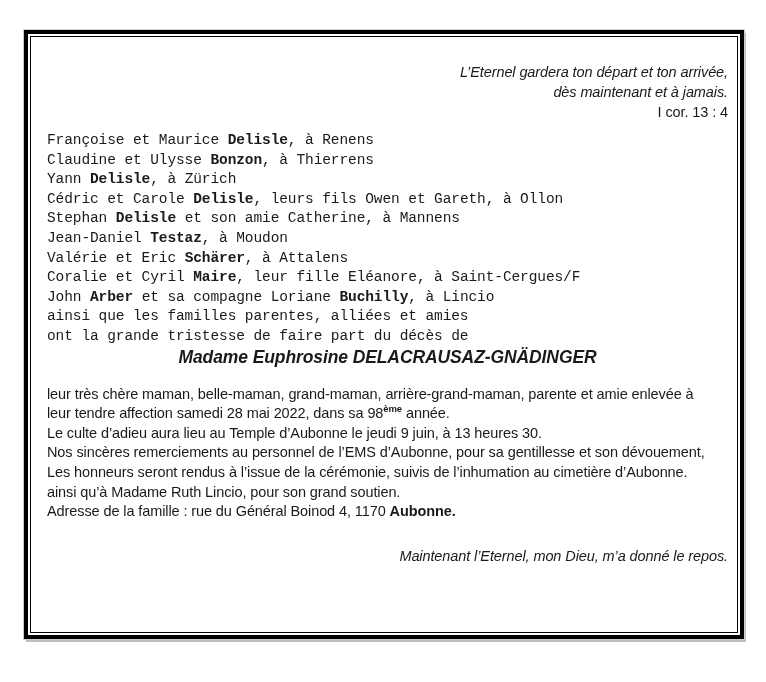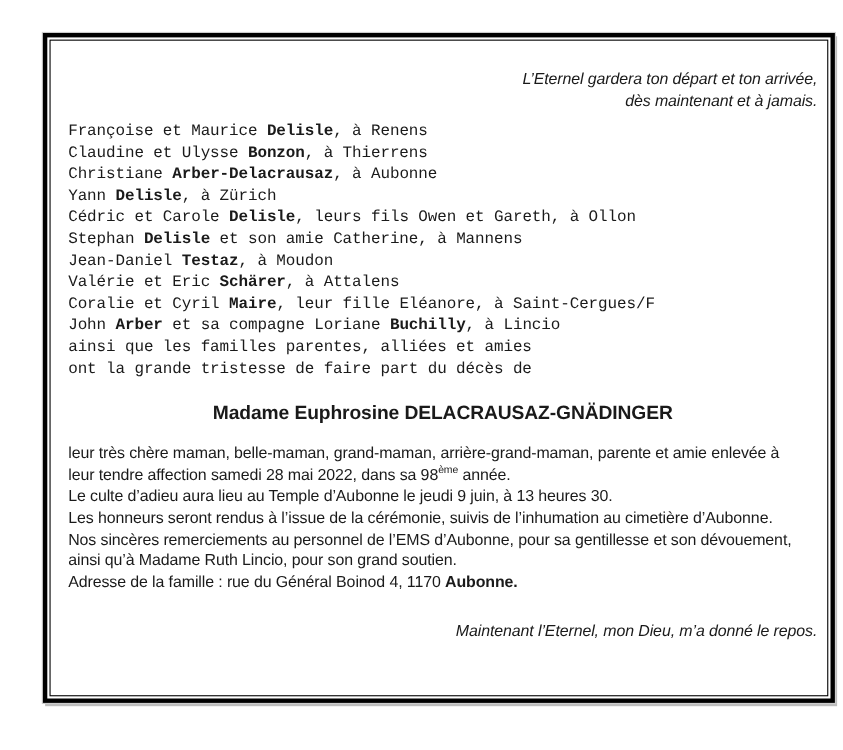--- a/index.html
+++ b/index.html
@@ -10,21 +10,21 @@
   body {
     position: relative;
     width: 766px;
     height: 682px;
     font-family: "Liberation Sans", sans-serif;
     color: #1a1a1a;
     overflow: hidden;
   }
   .frame {
     position: absolute;
-    left: 39px;
+    left: 24px;
     top: 30px;
     width: 712px;
     height: 601px;
     border: 4px solid #000000;
     background: #ffffff;
     box-shadow: 0 0 0 1px #cccccc, 2px 3px 0 rgba(110,110,110,0.45);
   }
   .frame-inner {
     position: absolute;
     inset: 2px;
@@ -50,78 +50,79 @@
     font-style: normal;
   }
   .family-list {
     margin-top: 9px;
     font-family: Liberation Mono, monospace;
   }
   .seg-line {
     white-space: nowrap;
   }
   .title {
-    margin-top: 19px;
     text-align: center;
     font-weight: bold;
     font-size: 17.5px;
     line-height: 21px;
+    font-style: italic;
   }
   .body-par {
     margin-top: 17px;
   }
   .b {
     font-weight: bold;
   }
   sup {
     font-size: 9.5px;
     line-height: 0;
     vertical-align: super;
+    font-weight: bold;
   }
   .bottom-quote {
     margin-top: 24px;
     text-align: right;
     line-height: 20.5px;
   }
 </style>
 </head>
 <body>
 
 <div class="frame">
   <div class="frame-inner">
     <div class="content">
 
       <div class="top-quote">
         <div class="q-line">L’Eternel gardera ton départ et ton arrivée,</div>
         <div class="q-line">dès maintenant et à jamais.</div>
+        <div class="q-ref">I cor. 13 : 4</div>
       </div>
 
       <div class="family-list">
           <div class="seg-line"><span>Françoise et Maurice </span><span class="b">Delisle</span><span>, à Renens</span></div>
           <div class="seg-line"><span>Claudine et Ulysse </span><span class="b">Bonzon</span><span>, à Thierrens</span></div>
-          <div class="seg-line"><span>Christiane </span><span class="b">Arber-Delacrausaz</span><span>, à Aubonne</span></div>
           <div class="seg-line"><span>Yann </span><span class="b">Delisle</span><span>, à Zürich</span></div>
           <div class="seg-line"><span>Cédric et Carole </span><span class="b">Delisle</span><span>, leurs fils Owen et Gareth, à Ollon</span></div>
           <div class="seg-line"><span>Stephan </span><span class="b">Delisle</span><span> et son amie Catherine, à Mannens</span></div>
           <div class="seg-line"><span>Jean-Daniel </span><span class="b">Testaz</span><span>, à Moudon</span></div>
           <div class="seg-line"><span>Valérie et Eric </span><span class="b">Schärer</span><span>, à Attalens</span></div>
           <div class="seg-line"><span>Coralie et Cyril </span><span class="b">Maire</span><span>, leur fille Eléanore, à Saint-Cergues/F</span></div>
           <div class="seg-line"><span>John </span><span class="b">Arber</span><span> et sa compagne Loriane </span><span class="b">Buchilly</span><span>, à Lincio</span></div>
           <div class="seg-line"><span>ainsi que les familles parentes, alliées et amies</span></div>
           <div class="seg-line"><span>ont la grande tristesse de faire part du décès de</span></div>
         </div>
 
       <div class="title">Madame Euphrosine DELACRAUSAZ-GNÄDINGER</div>
 
       <div class="body-par">
           <div class="seg-line"><span>leur très chère maman, belle-maman, grand-maman, arrière-grand-maman, parente et amie enlevée à</span></div>
           <div class="seg-line"><span>leur tendre affection samedi 28 mai 2022, dans sa 98</span><sup>ème</sup><span> année.</span></div>
           <div class="seg-line"><span>Le culte d’adieu aura lieu au Temple d’Aubonne le jeudi 9 juin, à 13 heures 30.</span></div>
+          <div class="seg-line"><span>Nos sincères remerciements au personnel de l’EMS d’Aubonne, pour sa gentillesse et son dévouement,</span></div>
           <div class="seg-line"><span>Les honneurs seront rendus à l’issue de la cérémonie, suivis de l’inhumation au cimetière d’Aubonne.</span></div>
-          <div class="seg-line"><span>Nos sincères remerciements au personnel de l’EMS d’Aubonne, pour sa gentillesse et son dévouement,</span></div>
           <div class="seg-line"><span>ainsi qu’à Madame Ruth Lincio, pour son grand soutien.</span></div>
           <div class="seg-line"><span>Adresse de la famille : rue du Général Boinod 4, 1170 </span><span class="b">Aubonne.</span></div>
         </div>
 
       <div class="bottom-quote">
         <div class="q-line">Maintenant l’Eternel, mon Dieu, m’a donné le repos.</div>
       </div>
 
     </div>
   </div>

